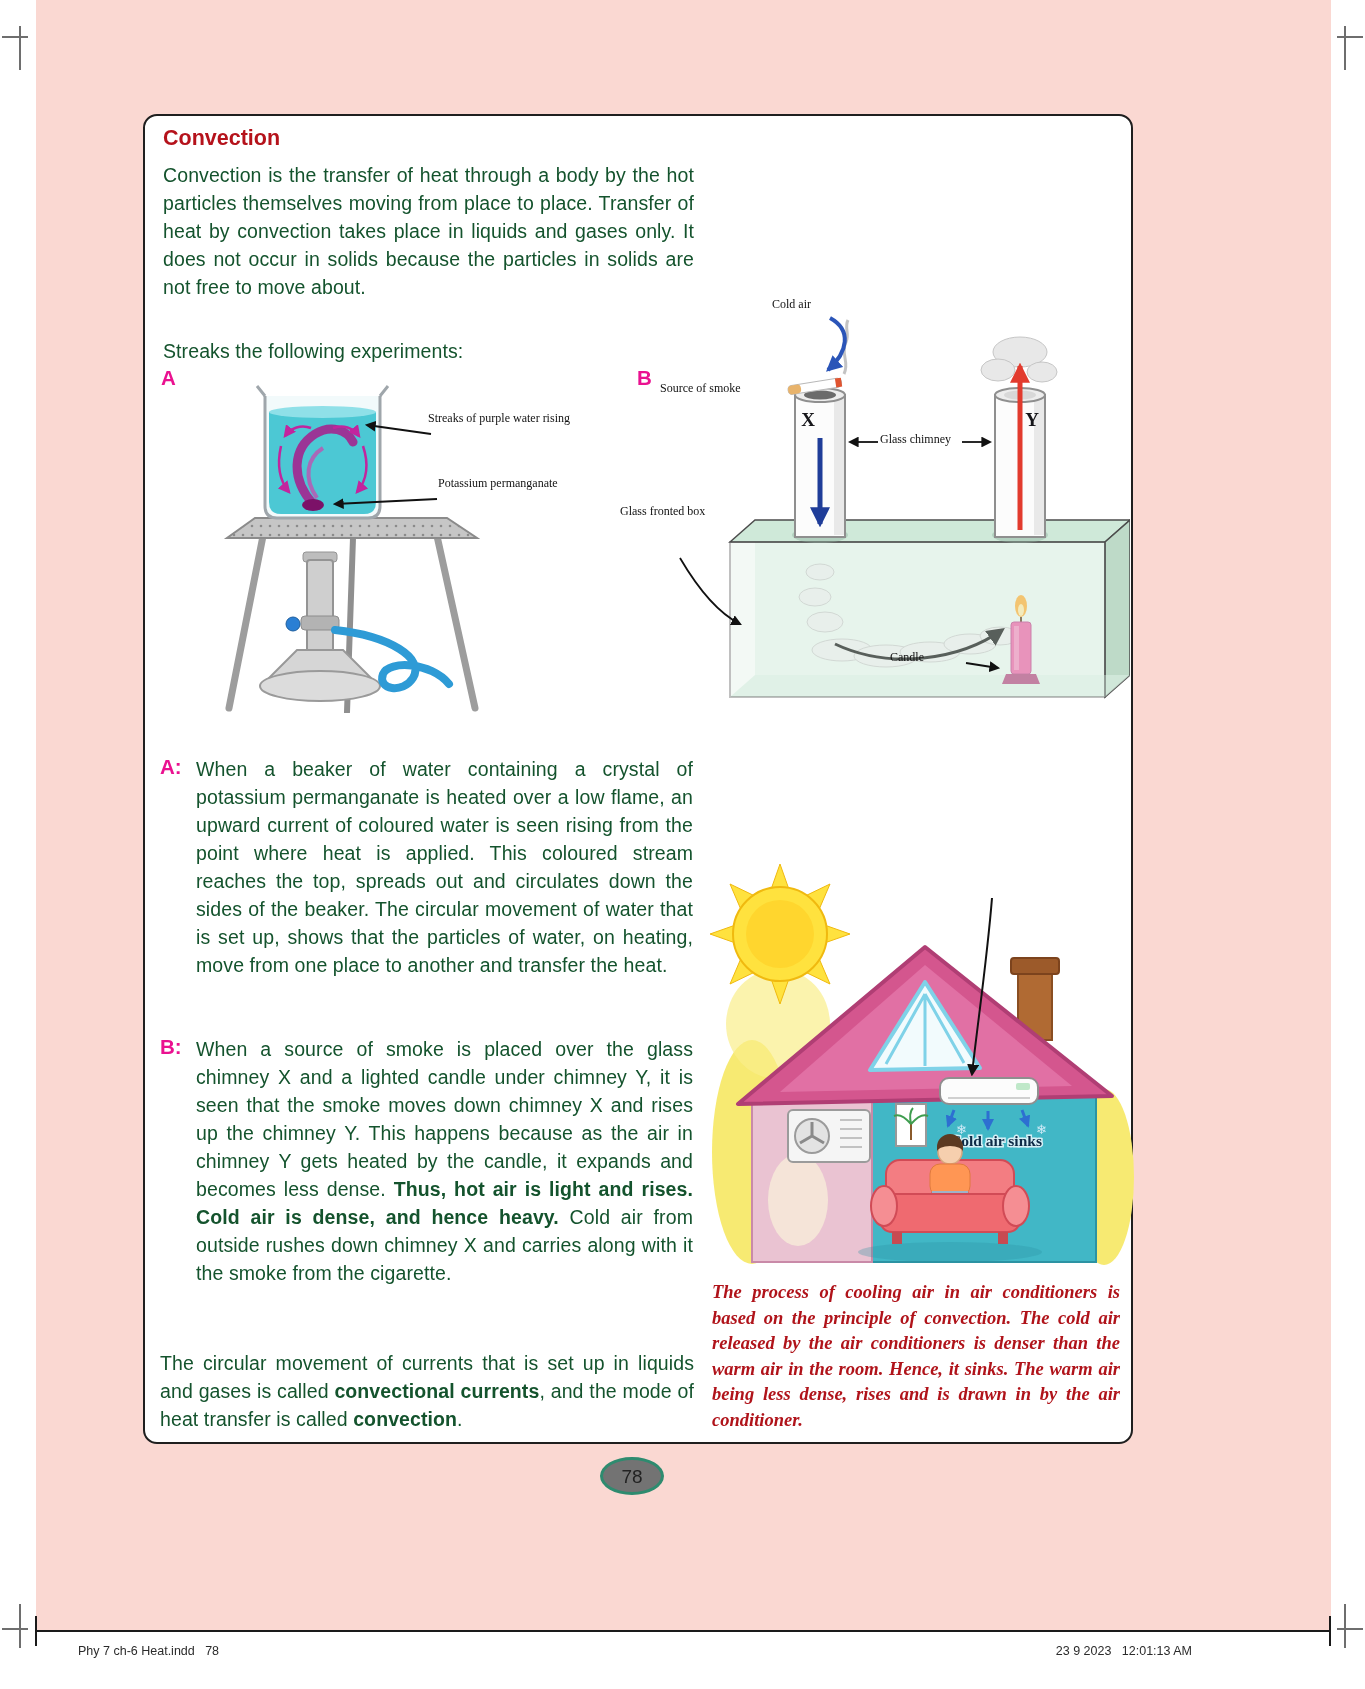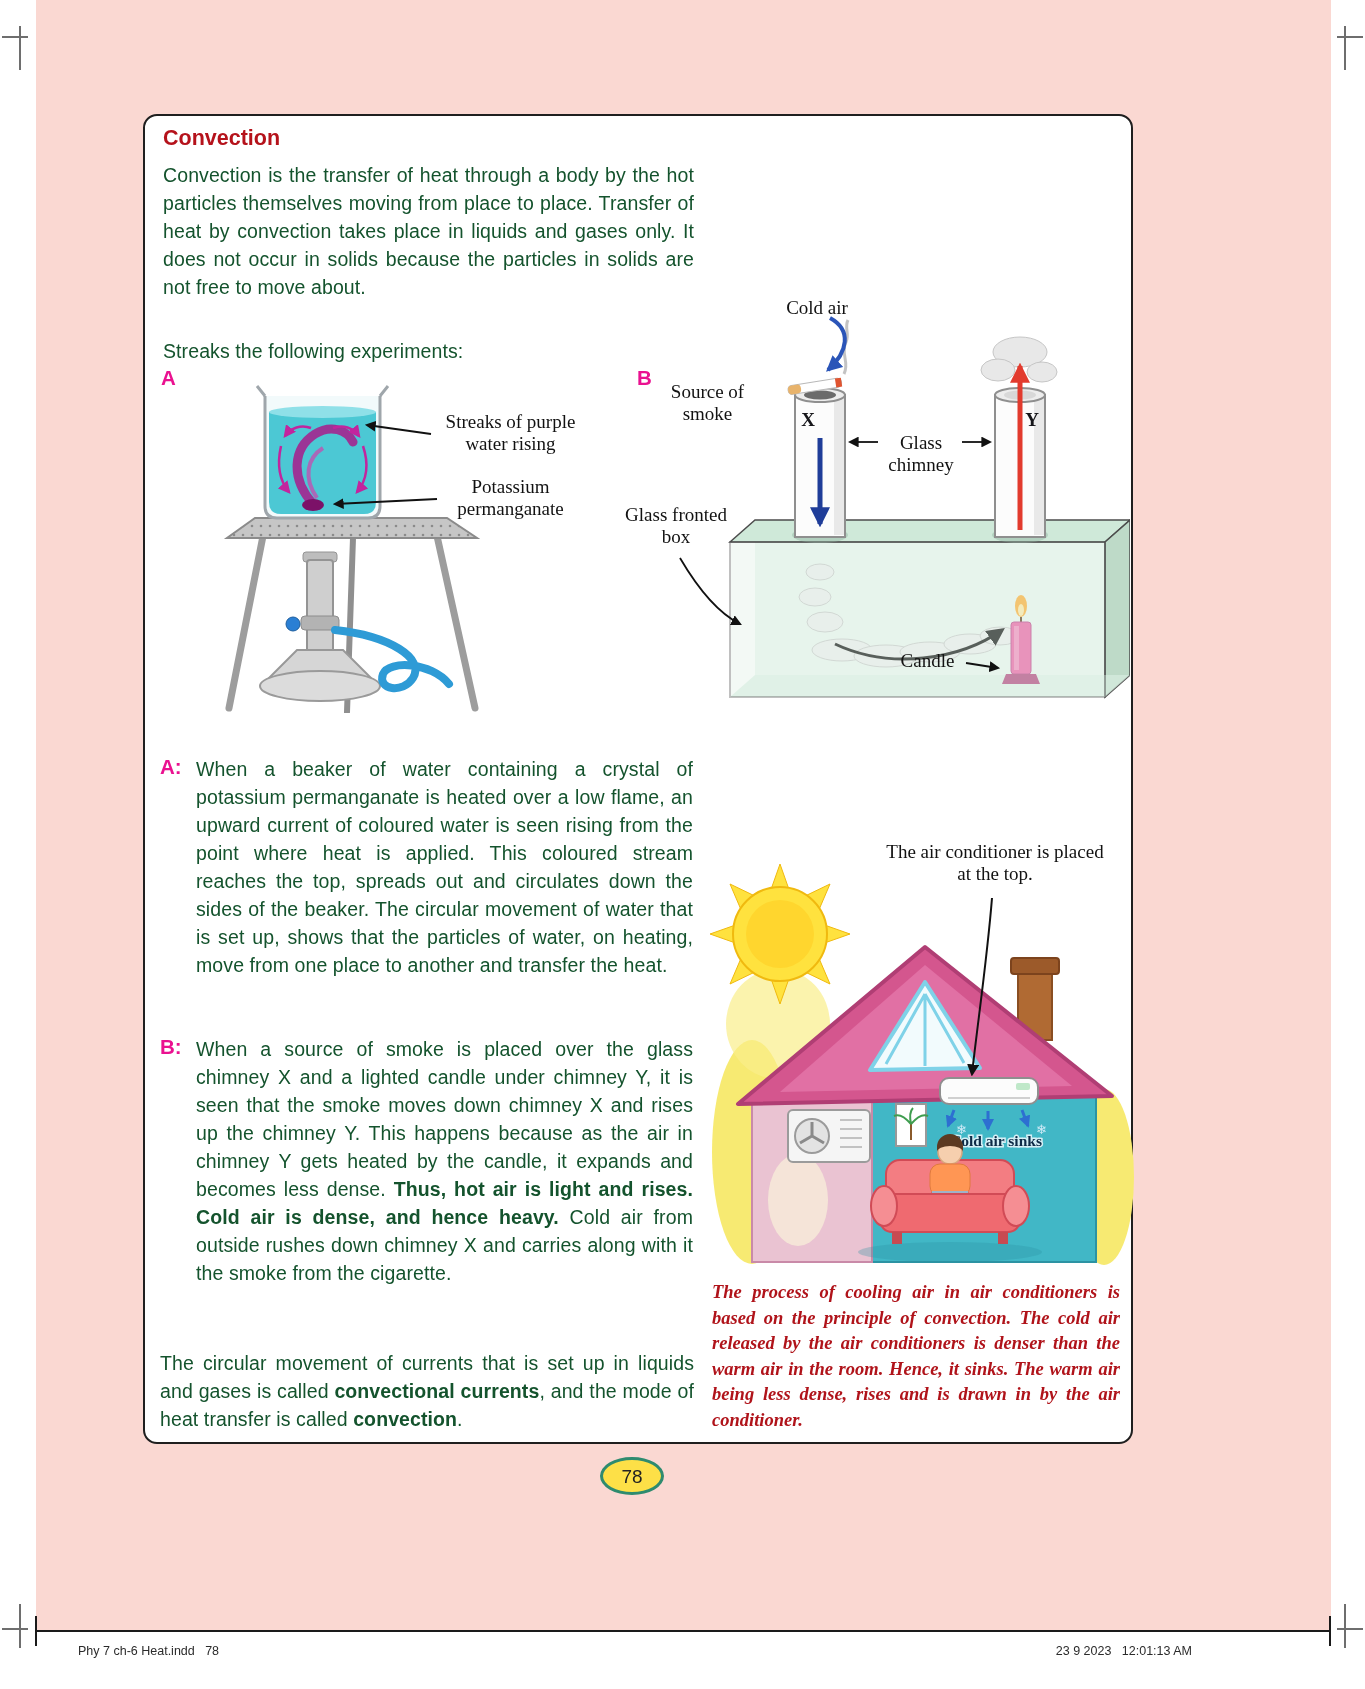--- a/index.html
+++ b/index.html
@@ -6,26 +6,26 @@
   .page{position:relative;width:1365px;height:1689px;background:#ffffff;overflow:hidden;
         font-family:"Liberation Sans",sans-serif;color:#1d1d1d;border-radius:21px;}
   .abs{position:absolute;}
   .pink{left:36px;top:0;width:1295px;height:1630px;background:#fad8d2;}
   .crop{background:#6e6e6e;}
   .content-box{left:143px;top:114px;width:990px;height:1330px;box-sizing:border-box;
         background:#ffffff;border:2px solid #1f1f1f;border-radius:14px;}
   .heading{font-size:21.5px;font-weight:bold;color:#b5121b;}
   .body-text{font-size:19.5px;line-height:28px;color:#14532d;text-align:justify;letter-spacing:.1px;}
   .ab-label{font-size:20.5px;font-weight:bold;color:#ea1190;}
-  .serif-label{font-family:"Liberation Serif",serif;font-size:19px;line-height:1.18;color:#121212;text-align:center;}
+  .serif-label{font-family:"Liberation Serif",serif;font-size:12px;line-height:1.18;color:#121212;text-align:left;}
   .fig-caption{font-family:"Liberation Serif",serif;font-style:italic;font-weight:bold;font-size:20px;
         color:#a1151c;text-align:center;}
   .note{font-family:"Liberation Serif",serif;font-style:italic;font-weight:bold;font-size:18.5px;
         line-height:25.5px;color:#b0131a;text-align:justify;}
-  .pagenum{left:600px;top:1457px;width:64px;height:38px;box-sizing:border-box;background:#fde047;
+  .pagenum{left:600px;top:1457px;width:64px;height:38px;box-sizing:border-box;background:#737373;
         border:3px solid #2e8b6f;border-radius:50%;text-align:center;line-height:33px;font-size:19px;color:#222;}
   .footer-text{font-size:12.5px;color:#2b2b2b;white-space:pre;}
   svg text{font-family:"Liberation Serif",serif;}
 </style>
 </head>
 <body>
 
 <div class="page">
 
   <div class="abs pink"></div>
@@ -192,21 +192,20 @@
 
 
   <div class="abs ab-label" style="left:160px;top:755px">A:</div>
   <div class="abs body-text" style="left:196px;top:755px;width:497px">When a beaker of water containing a crystal of potassium permanganate is heated over a low flame, an upward current of coloured water is seen rising from the point where heat is applied. This coloured stream reaches the top, spreads out and circulates down the sides of the beaker. The circular movement of water that is set up, shows that the particles of water, on heating, move from one place to another and transfer the heat.</div>
 
   <div class="abs ab-label" style="left:160px;top:1035px">B:</div>
   <div class="abs body-text" style="left:196px;top:1035px;width:497px"><span>When a source of smoke is placed over the glass chimney X and a lighted candle under chimney Y, it is seen that the smoke moves down chimney X and rises up the chimney Y. This happens because as the air in chimney Y gets heated by the candle, it expands and becomes less dense. </span><b>Thus, hot air is light and rises. Cold air is dense, and hence heavy.</b><span> Cold air from outside rushes down chimney X and carries along with it the smoke from the cigarette.</span></div>
 
   <div class="abs body-text" style="left:160px;top:1349px;width:534px"><span>The circular movement of currents that is set up in liquids and gases is called </span><b>convectional currents</b><span>, and the mode of heat transfer is called </span><b>convection</b><span>.</span></div>
 
-  <div class="abs serif-label" style="left:885px;top:841px;width:220px">The air conditioner is placed at the top.</div>
   <svg class="abs" style="left:700px;top:852px" width="435" height="425" viewBox="0 0 435 425">
     <defs>
       <marker id="hK" viewBox="0 0 10 10" refX="8" refY="5" markerWidth="6" markerHeight="6" orient="auto">
           <path d="M0,0 L10,5 L0,10 Z" fill="#111"></path>
         </marker>
       <marker id="hC" viewBox="0 0 6 6" refX="5" refY="3" markerWidth="4" markerHeight="4" orient="auto">
           <path d="M0,0 L6,3 L0,6 Z" fill="#2d6fd1"></path>
         </marker>
     </defs>
     <ellipse cx="52" cy="300" rx="40" ry="112" fill="#f7ea72"></ellipse>

